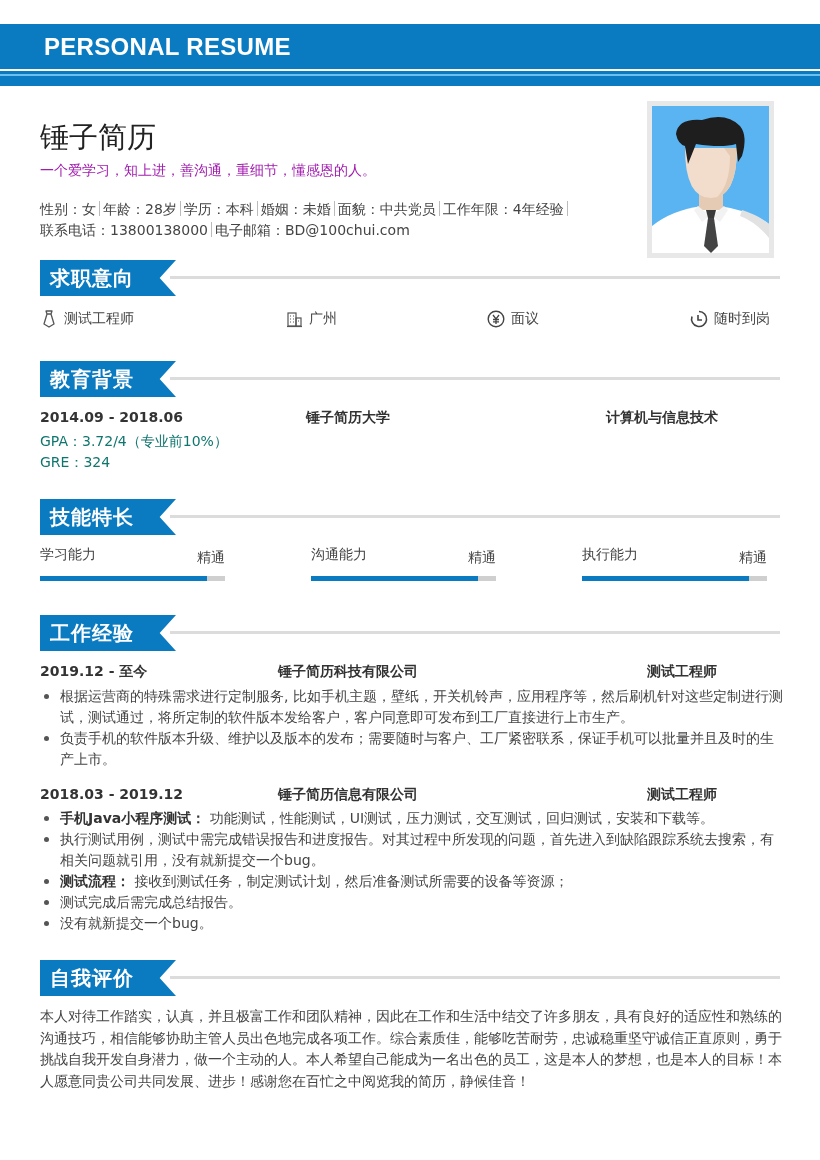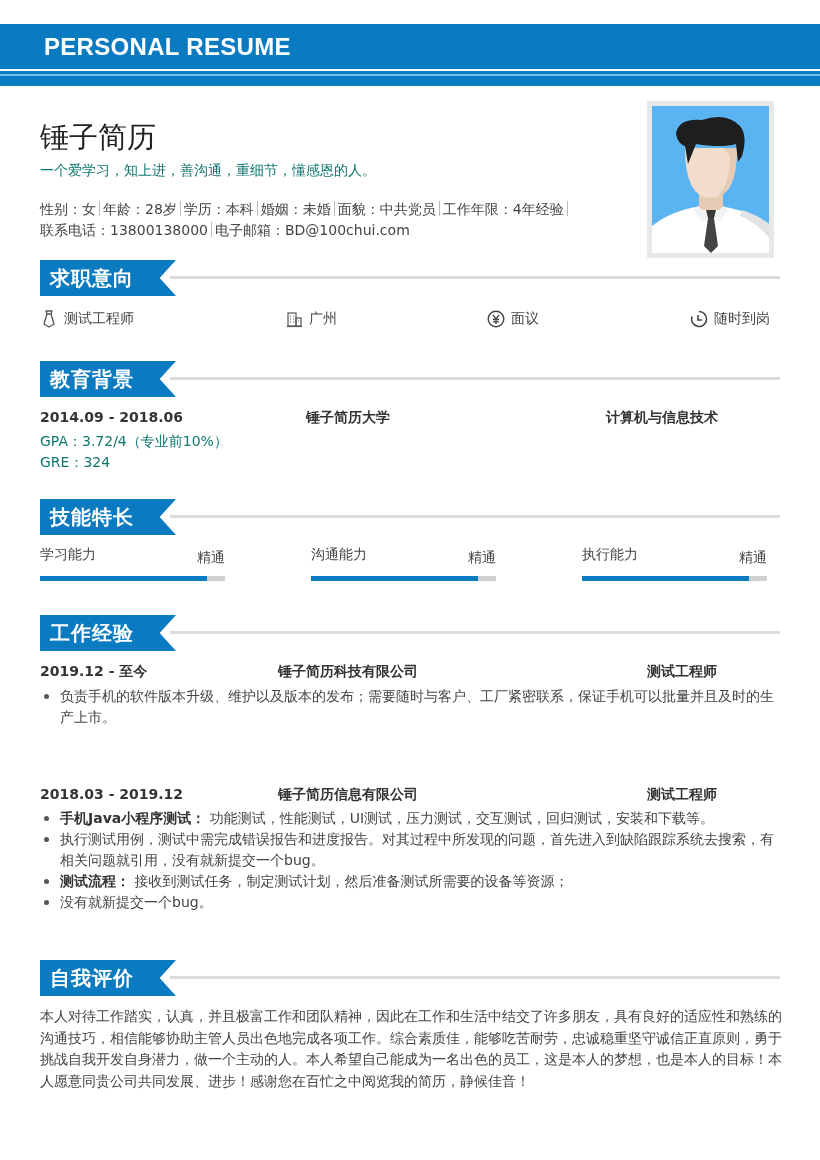--- a/index.html
+++ b/index.html
@@ -11,21 +11,21 @@
   .band-main { left:0; top:24px; width:820px; height:45px; background:#0b7bc1; }
   .band-white { left:0; top:69px; width:820px; height:2px; background:#ffffff; }
   .band-b2 { left:0; top:71px; width:820px; height:3px; background:#0b7bc1; }
   .band-light { left:0; top:74px; width:820px; height:2px; background:#6cc0f0; }
   .band-b3 { left:0; top:76px; width:820px; height:10px; background:#0b7bc1; }
   .band-title { left:44px; top:33px; color:#fff; font-family:"Liberation Sans",sans-serif; font-weight:bold;
                 font-size:24px; letter-spacing:0.3px; }
 
   
   .name { left:40px; top:118px; font-size:29px; color:#222; }
-  .motto { left:40px; top:162px; font-size:14px; color:#0f766e; }
+  .motto { left:40px; top:162px; font-size:14px; color:#a21caf; }
   .info-line { left:40px; font-size:14px; color:#444; white-space:nowrap;text-align:right; }
   .info-line .sep { display:inline-block; width:1px; height:15px; background:#bbb; vertical-align:-2px; margin:0 3px; }
 
   .photo-frame { left:647px; top:101px; width:127px; height:157px; background:#e8e8e8; }
   .photo { left:652px; top:106px; width:117px; height:147px; background:#5ab4f2; overflow:hidden; }
 
   
   .sec { left:40px; width:740px; height:36px; }
   .sec-tab { position:absolute; left:0; top:0; width:136px; height:36px; background:#0b7bc1;
              clip-path: polygon(0 0, 100% 0, 88% 50%, 100% 100%, 0 100%); }
@@ -182,30 +182,32 @@
 <div class="abs sec" style="top:615px;">
   <div class="sec-tab"></div>
   <div class="sec-title">工作经验</div>
   <div class="sec-line"></div>
 </div>
 
 <div class="abs bold-row" style="left:40px; top:663px;">2019.12 - 至今</div>
 <div class="abs bold-row" style="left:278px; top:663px;">锤子简历科技有限公司</div>
 <div class="abs bold-row" style="left:647px; top:663px;">测试工程师</div>
 <ul class="abs bullets" style="top:686px;">
+  <li><b></b><span>根据运营商的特殊需求进行定制服务, 比如手机主题，壁纸，开关机铃声，应用程序等，然后刷机针对这些定制进行测试，测试通过，将所定制的软件版本发给客户，客户同意即可发布到工厂直接进行上市生产。</span></li>
   <li><b></b><span>负责手机的软件版本升级、维护以及版本的发布；需要随时与客户、工厂紧密联系，保证手机可以批量并且及时的生产上市。</span></li>
 </ul>
 
 <div class="abs bold-row" style="left:40px; top:786px;">2018.03 - 2019.12</div>
 <div class="abs bold-row" style="left:278px; top:786px;">锤子简历信息有限公司</div>
 <div class="abs bold-row" style="left:647px; top:786px;">测试工程师</div>
 <ul class="abs bullets" style="top:808px;">
   <li><b>手机Java小程序测试：</b><span> 功能测试，性能测试，UI测试，压力测试，交互测试，回归测试，安装和下载等。</span></li>
   <li><b></b><span>执行测试用例，测试中需完成错误报告和进度报告。对其过程中所发现的问题，首先进入到缺陷跟踪系统去搜索，有相关问题就引用，没有就新提交一个bug。</span></li>
   <li><b>测试流程：</b><span> 接收到测试任务，制定测试计划，然后准备测试所需要的设备等资源；</span></li>
+  <li><b></b><span>测试完成后需完成总结报告。</span></li>
   <li><b></b><span>没有就新提交一个bug。</span></li>
 </ul>
 
 <div class="abs sec" style="top:960px;">
   <div class="sec-tab"></div>
   <div class="sec-title">自我评价</div>
   <div class="sec-line"></div>
 </div>
 <div class="abs para" style="top:1006px;">本人对待工作踏实，认真，并且极富工作和团队精神，因此在工作和生活中结交了许多朋友，具有良好的适应性和熟练的沟通技巧，相信能够协助主管人员出色地完成各项工作。综合素质佳，能够吃苦耐劳，忠诚稳重坚守诚信正直原则，勇于挑战自我开发自身潜力，做一个主动的人。本人希望自己能成为一名出色的员工，这是本人的梦想，也是本人的目标！本人愿意同贵公司共同发展、进步！感谢您在百忙之中阅览我的简历，静候佳音！</div>
 

